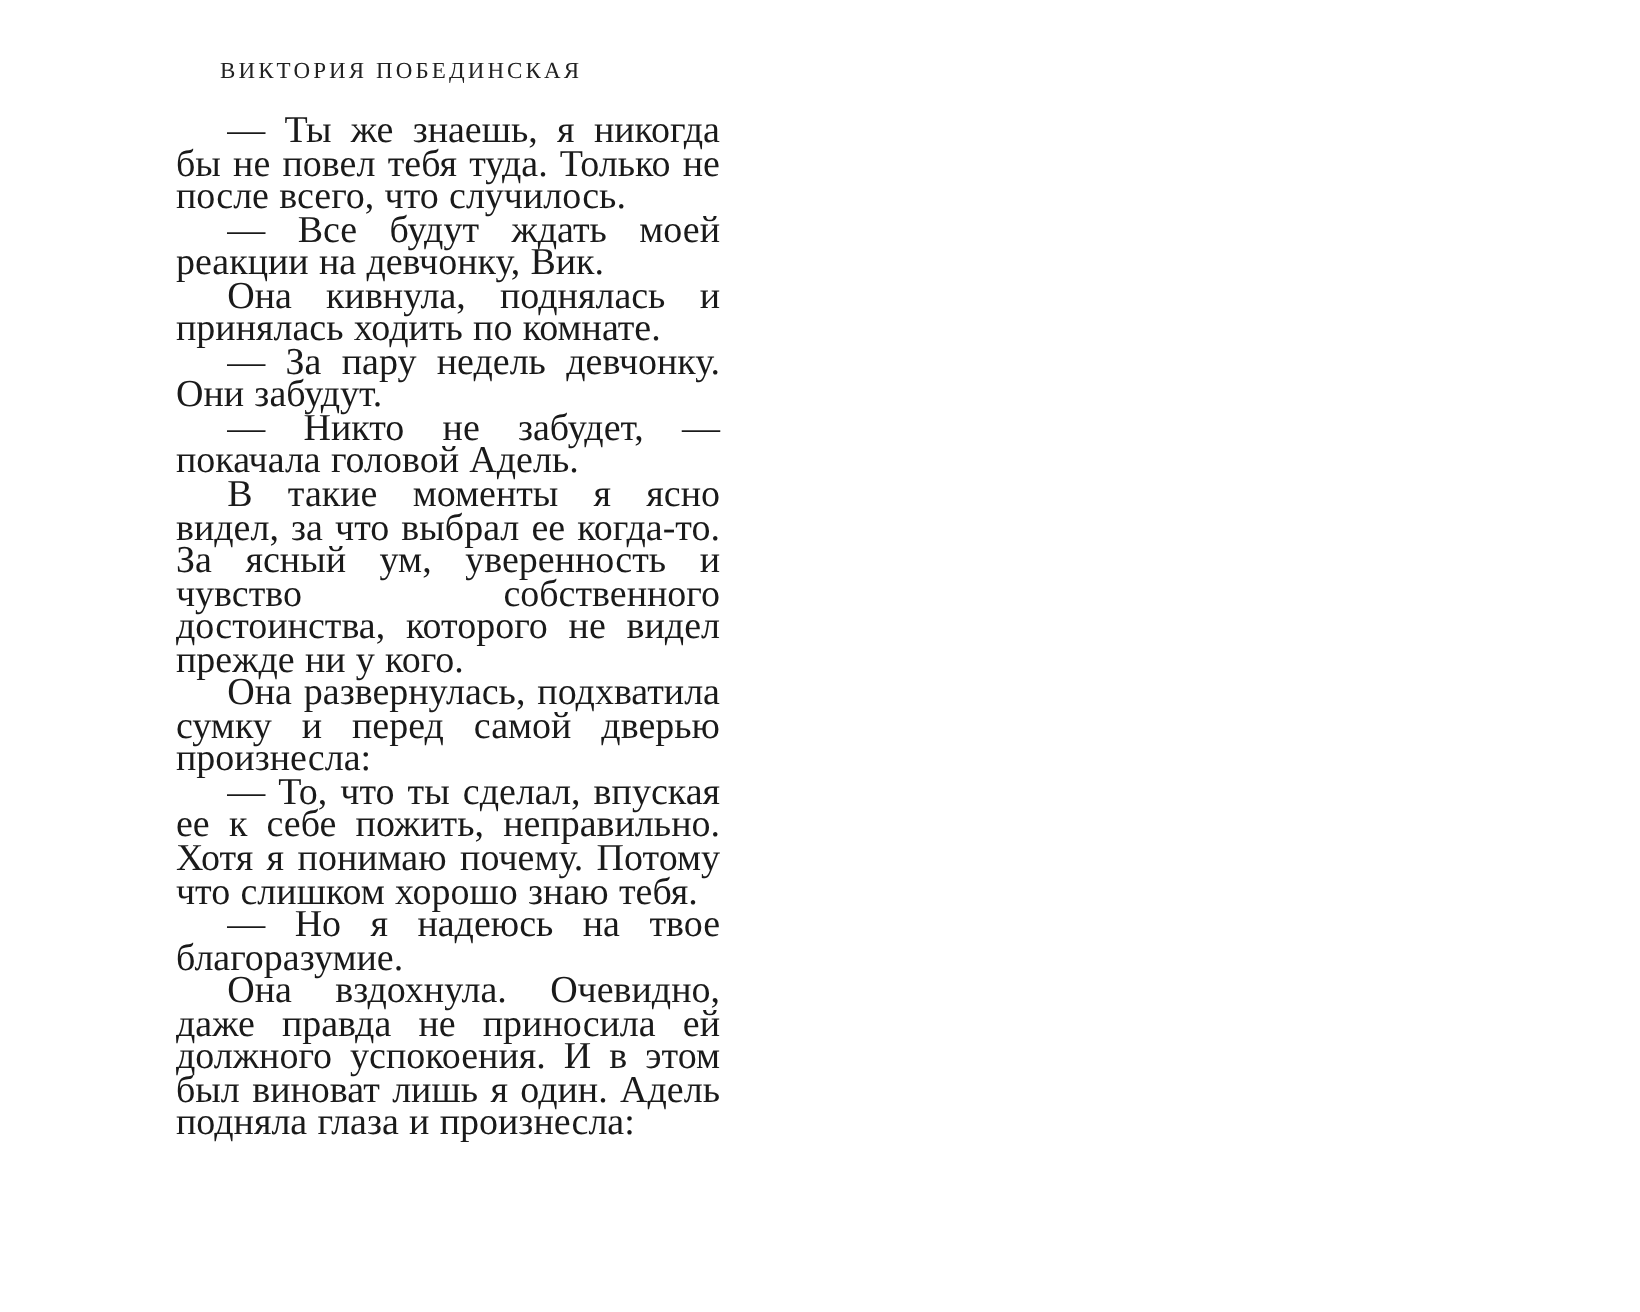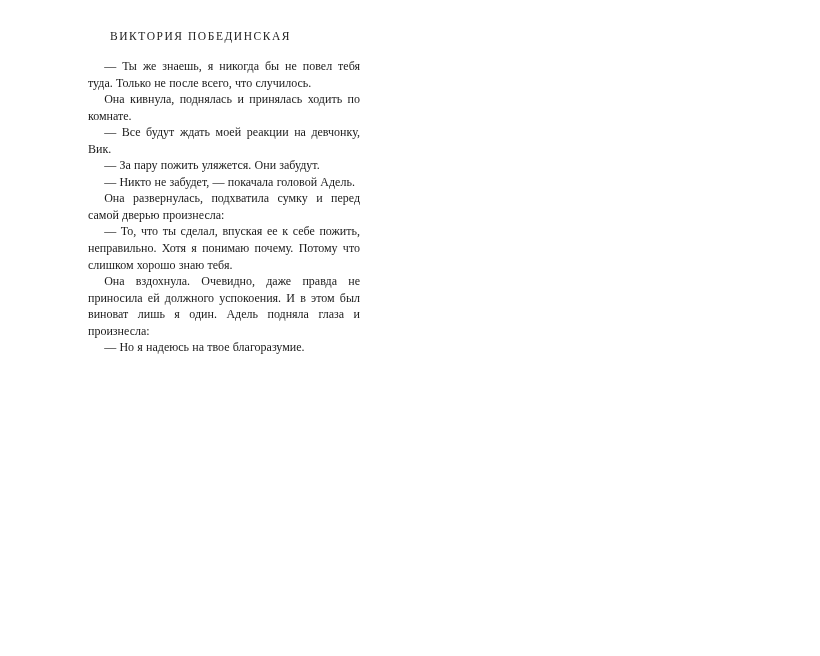--- a/index.html
+++ b/index.html
@@ -50,48 +50,49 @@
 
   
   .textblock-left {
     position: absolute;
     top: 58px;
     left: 88px;
     width: 272px;
   }
   .textblock p {
     margin: 0;
-    font-size: 12px;
+    font-size: 19px;
     line-height: 16.55px;
     text-align: justify;
     text-indent: 1.35em;
     hyphens: manual;
     -webkit-hyphens: manual;
     word-spacing: 0.02em;
   }
 </style>
 </head>
 <body>
 
 <div class="spread">
 
   <div class="page page-left">
 
     <div class="running-head">ВИКТОРИЯ ПОБЕДИНСКАЯ</div>
 
     <div class="textblock textblock-left">
       <p>— Ты же знаешь, я никогда бы не повел тебя туда. Только не после всего, что случилось.</p>
+      <p>— Все будут ждать моей реакции на девчонку, Вик.</p>
       <p>Она кивнула, поднялась и принялась ходить по комнате.</p>
-      <p>— Все будут ждать моей реакции на девчонку, Вик.</p>
-      <p>— За пару пожить уляжется. Они забудут.</p>
+      <p>— За пару недель девчонку. Они забудут.</p>
       <p>— Никто не забудет, — покачала головой Адель.</p>
+      <p>В такие моменты я ясно видел, за что выбрал ее когда-то. За ясный ум, уверенность и чувство собственного достоинства, которого не видел прежде ни у кого.</p>
       <p>Она развернулась, подхватила сумку и перед самой дверью произнесла:</p>
       <p>— То, что ты сделал, впуская ее к себе пожить, неправильно. Хотя я понимаю почему. Потому что слишком хорошо знаю тебя.</p>
+      <p>— Но я надеюсь на твое благоразумие.</p>
       <p>Она вздохнула. Очевидно, даже правда не приносила ей должного успокоения. И в этом был виноват лишь я один. Адель подняла глаза и произнесла:</p>
-      <p>— Но я надеюсь на твое благоразумие.</p>
     </div>
   </div>
 
   <div class="page page-right">
 
     
 
     
 
     

